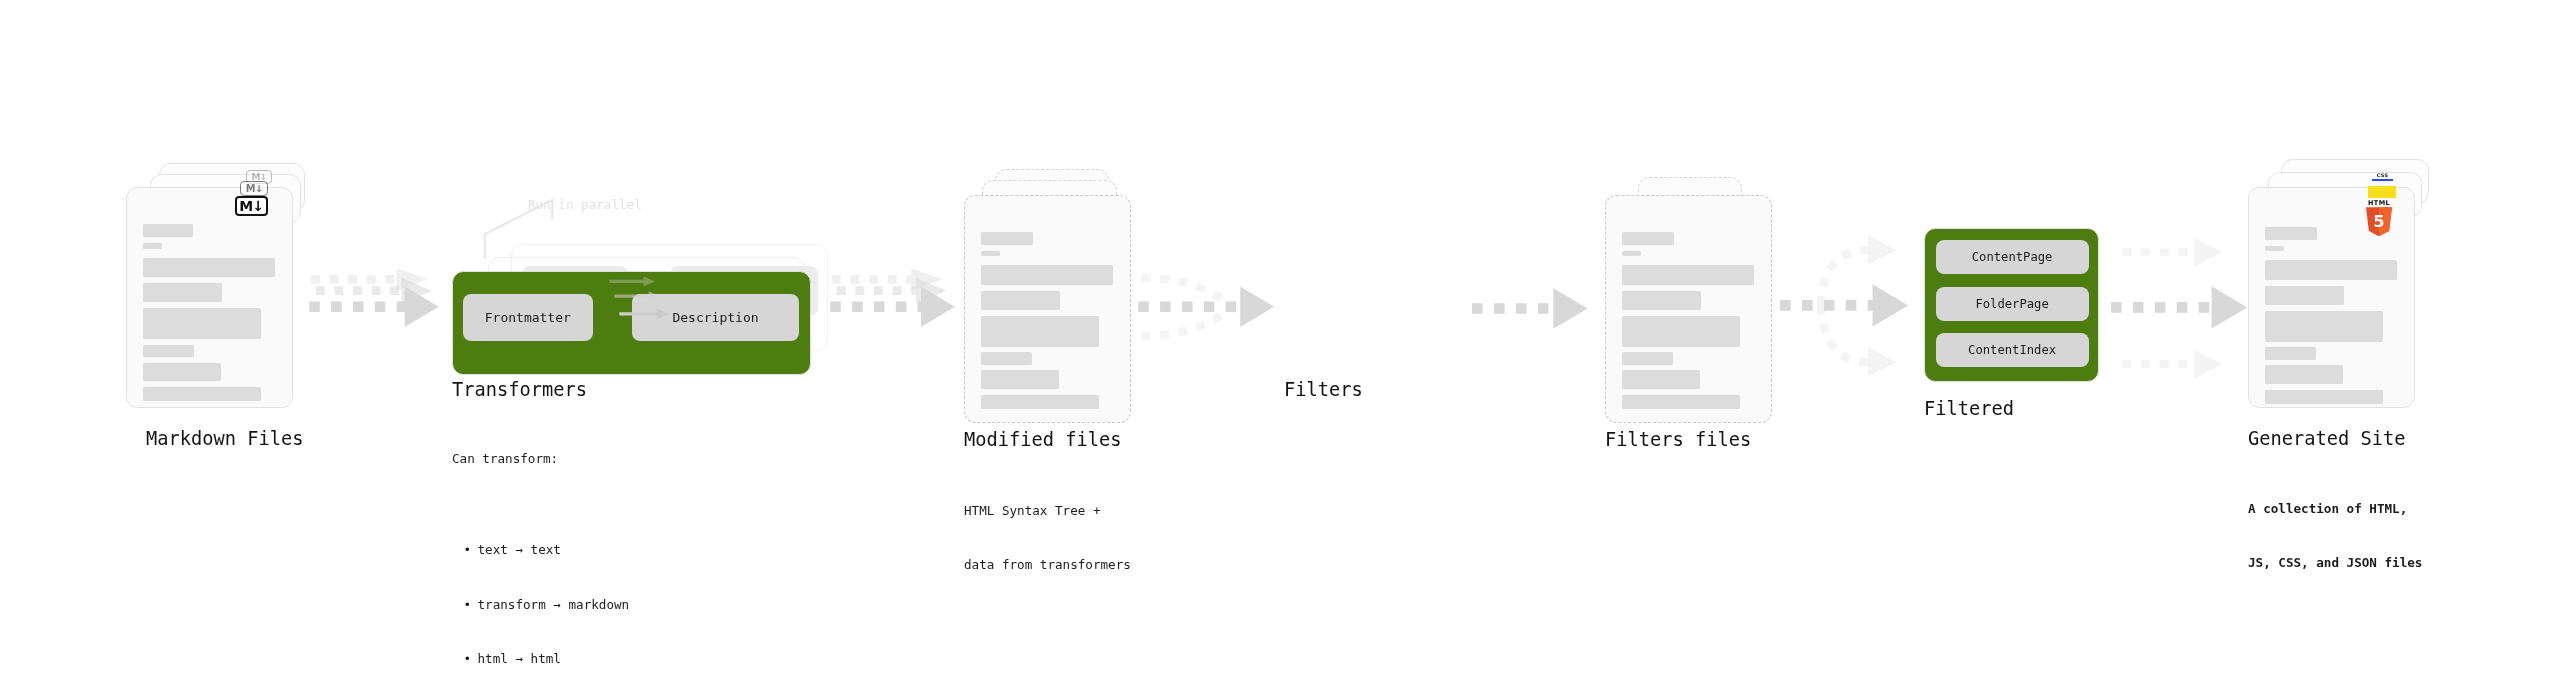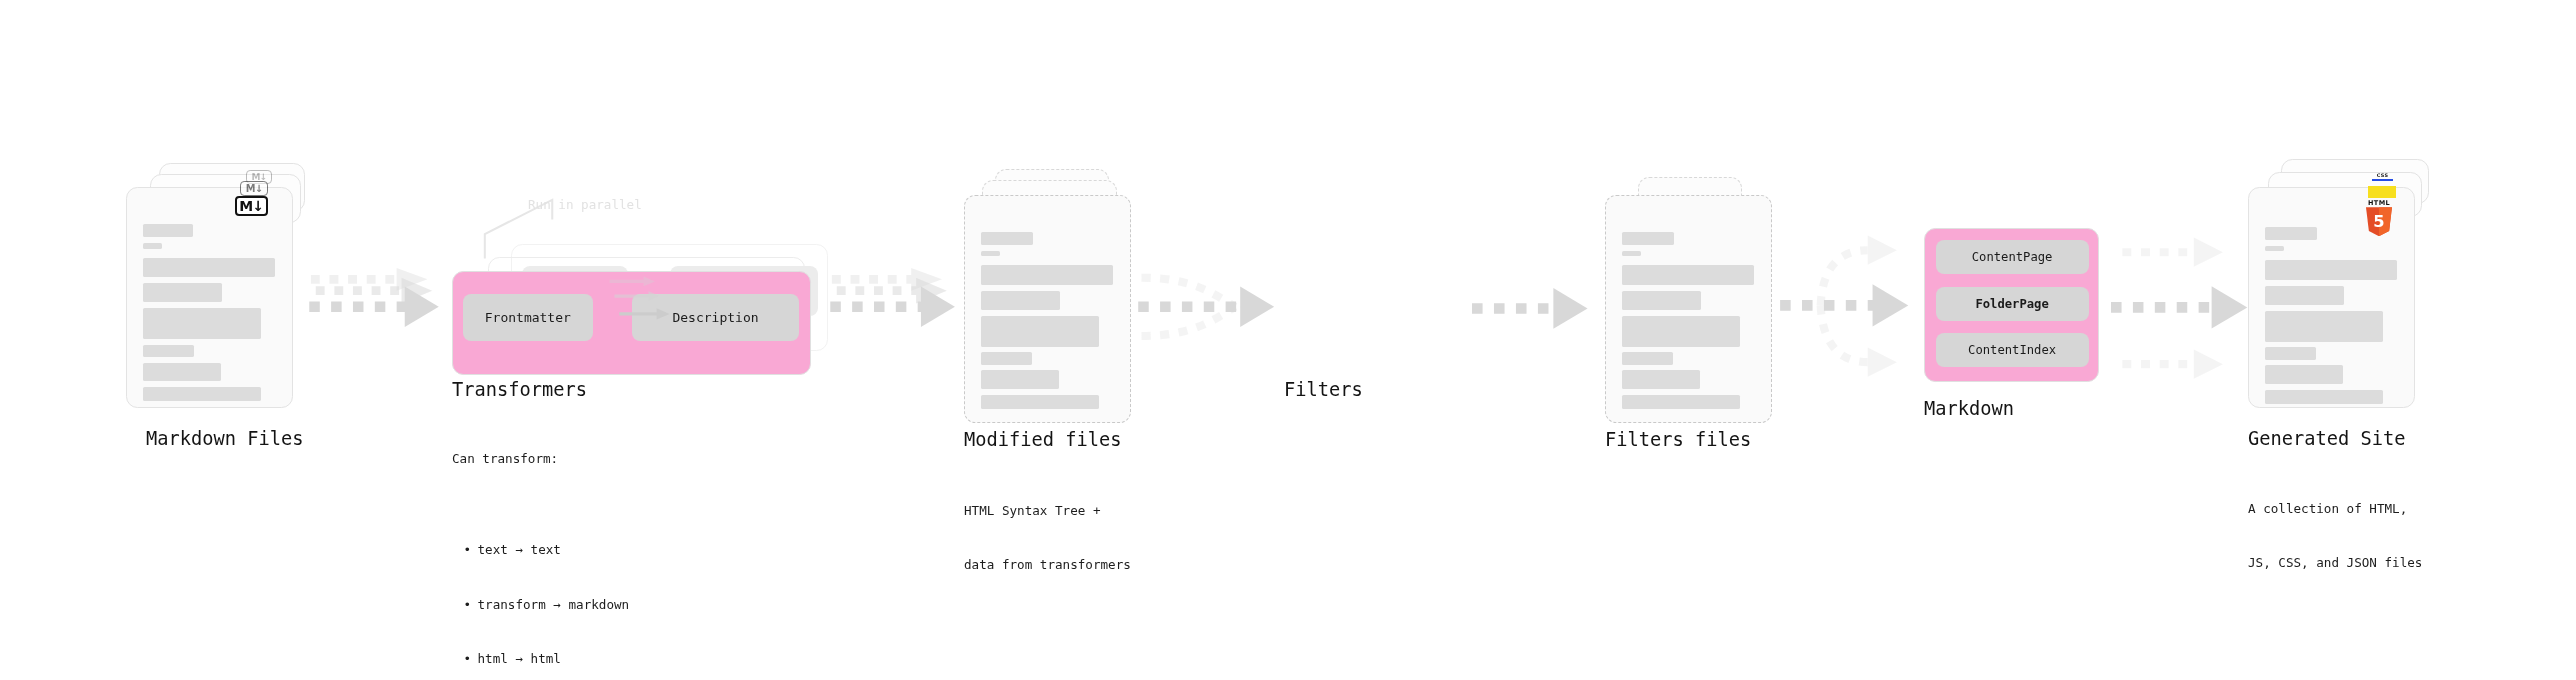--- a/index.html
+++ b/index.html
@@ -79,21 +79,21 @@
   .css-badge .bar { background: #264de4; }
 
   
   .arrow-svg { position: absolute; overflow: visible; }
 
   
   .groupbox {
     position: absolute;
     border: 1.6px solid #e0e0e0;
     border-radius: 11.4px;
-    background: #f9a8d4;
+    background: #4d7c0f;
   }
   .groupbox.ghost { border-color: #efefef; background: transparent; }
   .pill {
     position: absolute;
     background: #d6d6d6;
     border-radius: 8.1px;
     display: flex; align-items: center; justify-content: center;
     color: #1b1b1b;
     font-family: "DejaVu Sans Mono", "Liberation Mono", monospace;
     white-space: nowrap;
@@ -311,25 +311,25 @@
     </g>
 
     <g>
       <line x1="10" y1="88" x2="128" y2="88" stroke="#d8d8d8" stroke-width="13" stroke-dasharray="13 14"></line>
       <polygon points="124,62 168,88 124,114" fill="#d8d8d8"></polygon>
     </g>
   </svg>
 
   <div class="groupbox" style="left:1924px; top:228px; width:175px; height:154px;">
     <div class="pill" style="left:10.6px; top:11.4px; width:153px; height:34px; font-size:12.2px;">ContentPage</div>
-    <div class="pill" style="left:10.6px; top:58px; width:153px; height:34px; font-size:12.2px;font-weight:bold;">FolderPage</div>
+    <div class="pill" style="left:10.6px; top:58px; width:153px; height:34px; font-size:12.2px;">FolderPage</div>
     <div class="pill" style="left:10.6px; top:104px; width:153px; height:34px; font-size:12.2px;">ContentIndex</div>
   </div>
 
-  <div class="title" style="left:1924px; top:398px;">Markdown</div>
+  <div class="title" style="left:1924px; top:398px;">Filtered</div>
 
   <svg class="arrow-svg" style="left:2111px; top:236px;" width="142" height="146" viewBox="0 0 175 180">
     <g opacity="0.40">
       <line x1="14" y1="20" x2="104" y2="20" stroke="#e4e4e4" stroke-width="10" stroke-dasharray="11 12"></line>
       <polygon points="102,2 138,20 102,38" fill="#e4e4e4"></polygon>
     </g>
     <g opacity="0.40">
       <line x1="14" y1="158" x2="104" y2="158" stroke="#e4e4e4" stroke-width="10" stroke-dasharray="11 12"></line>
       <polygon points="102,140 138,158 102,176" fill="#e4e4e4"></polygon>
     </g>
@@ -365,19 +365,19 @@
     <div class="html5" style="left:114px; top:41px; width:34px;">
       <div class="h5word" style="font-size:6.5px; letter-spacing:0.4px;">HTML</div>
       <div class="shield" style="width:26px;height:29px;font-size:16.3px;margin-top:0.8px;">
         <div class="inner"></div>
           <span>5</span>
       </div>
     </div>
   </div>
 
   <div class="title" style="left:2248px; top:428px;">Generated Site</div>
-  <div class="caption" style="left:2248px; top:463px;">
+  <div class="caption" style="left:2248px; top:463px;font-weight:bold;">
     <div>A collection of HTML,</div>
     <div>JS, CSS, and JSON files</div>
   </div>
 
 </div>
 
 
 </body></html>

